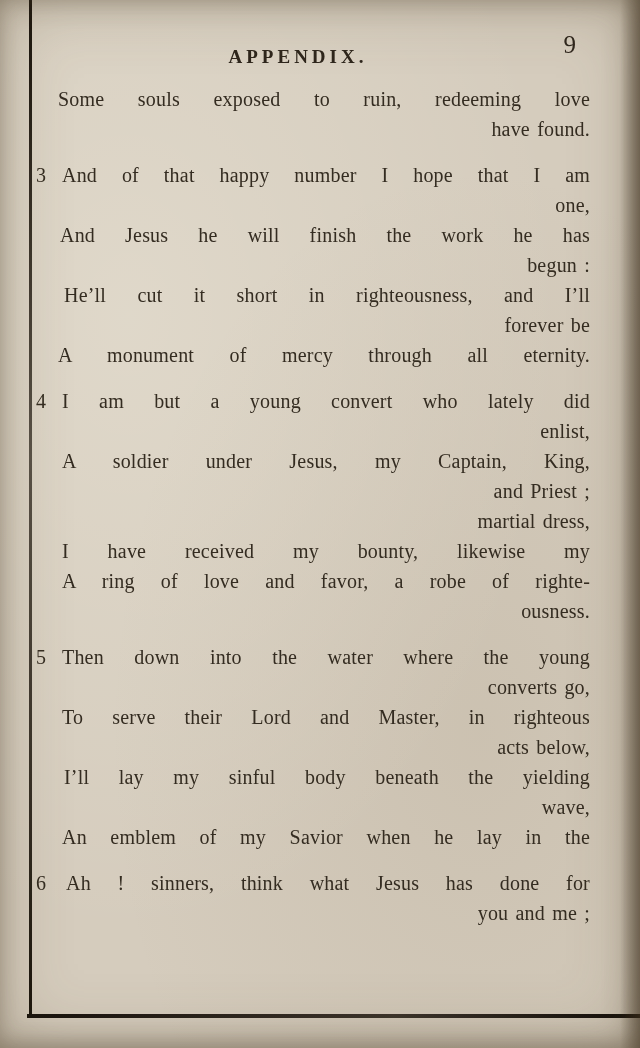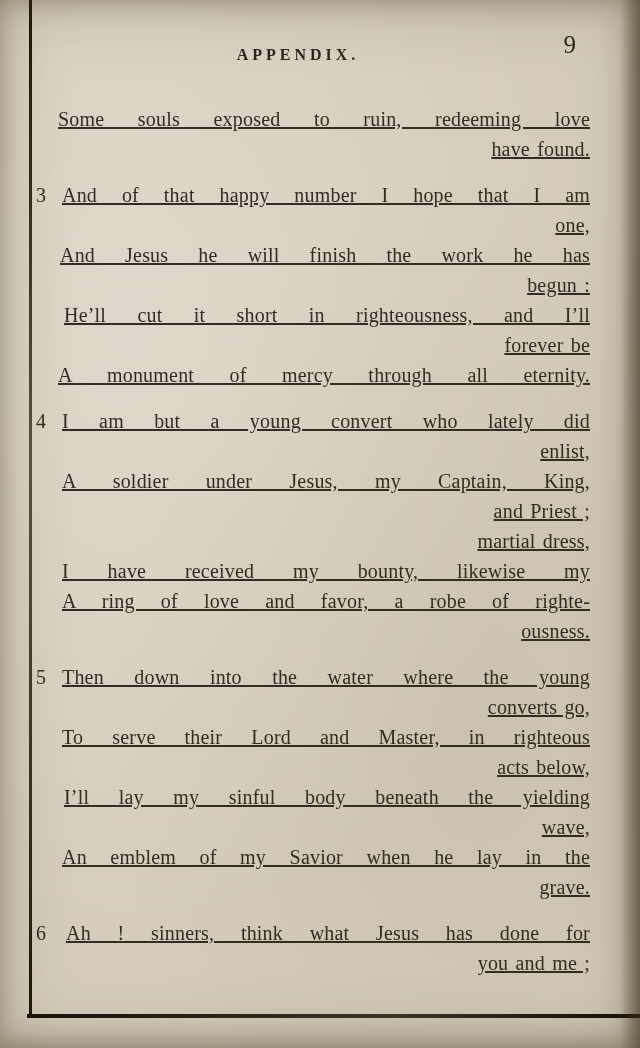--- a/index.html
+++ b/index.html
@@ -33,29 +33,29 @@
   .bottom-rule{
     position:absolute;left:27px;right:0;top:1014px;height:4px;
     background:linear-gradient(to right, #15100a, rgba(33,26,18,.85) 60%, #0e0a06);
   }
   .right-shadow{
     position:absolute;right:0;top:0;width:20px;height:100%;
     background:linear-gradient(to right, rgba(55,42,24,0), rgba(45,33,18,.45));
   }
   .header-title{
     position:absolute;top:46px;left:0;right:44px;
-    text-align:center;font-size:16px;font-weight:bold;letter-spacing:4px;
+    text-align:center;font-size:19px;font-weight:bold;letter-spacing:4px;
     color:#2e261c;
   }
   .page-number{
     position:absolute;top:31px;right:64px;
     font-size:25px;color:#2e261c;
   }
   .text-block{
-    position:absolute;top:104px;left:36px;right:50px;text-decoration:underline;
+    position:absolute;top:84px;left:36px;right:50px;
   }
   .stanza{margin:0 0 16px 0;}
   .line{
     position:relative;
     font-size:20px;line-height:30px;min-height:30px;
     word-spacing:.10em;
     letter-spacing:.2px;
     text-align:right;
   }
   .line.full{
@@ -99,21 +99,20 @@
       <div class="line" style="padding-left: 86px;">ousness.</div>
     </div>
     <div class="stanza">
       <div class="line full" style="padding-left: 26px;"><span class="stanza-num">5</span>Then down into the water where the young</div>
       <div class="line" style="padding-left: 60px;">converts go,</div>
       <div class="line full" style="padding-left: 26px;">To serve their Lord and Master, in righteous</div>
       <div class="line" style="padding-left: 60px;">acts below,</div>
       <div class="line full" style="padding-left: 28px;">I’ll lay my sinful body beneath the yielding</div>
       <div class="line" style="padding-left: 89px;">wave,</div>
       <div class="line full" style="padding-left: 26px;">An emblem of my Savior when he lay in the</div>
-      <div class="line" style="padding-left: 89px;">grave.</div>
     </div>
     <div class="stanza">
       <div class="line full" style="padding-left: 30px;"><span class="stanza-num">6</span>Ah ! sinners, think what Jesus has done for</div>
       <div class="line" style="padding-left: 60px;">you and me ;</div>
     </div>
   </div>
 
 <div class="vignette"></div>
 
 </body></html>

